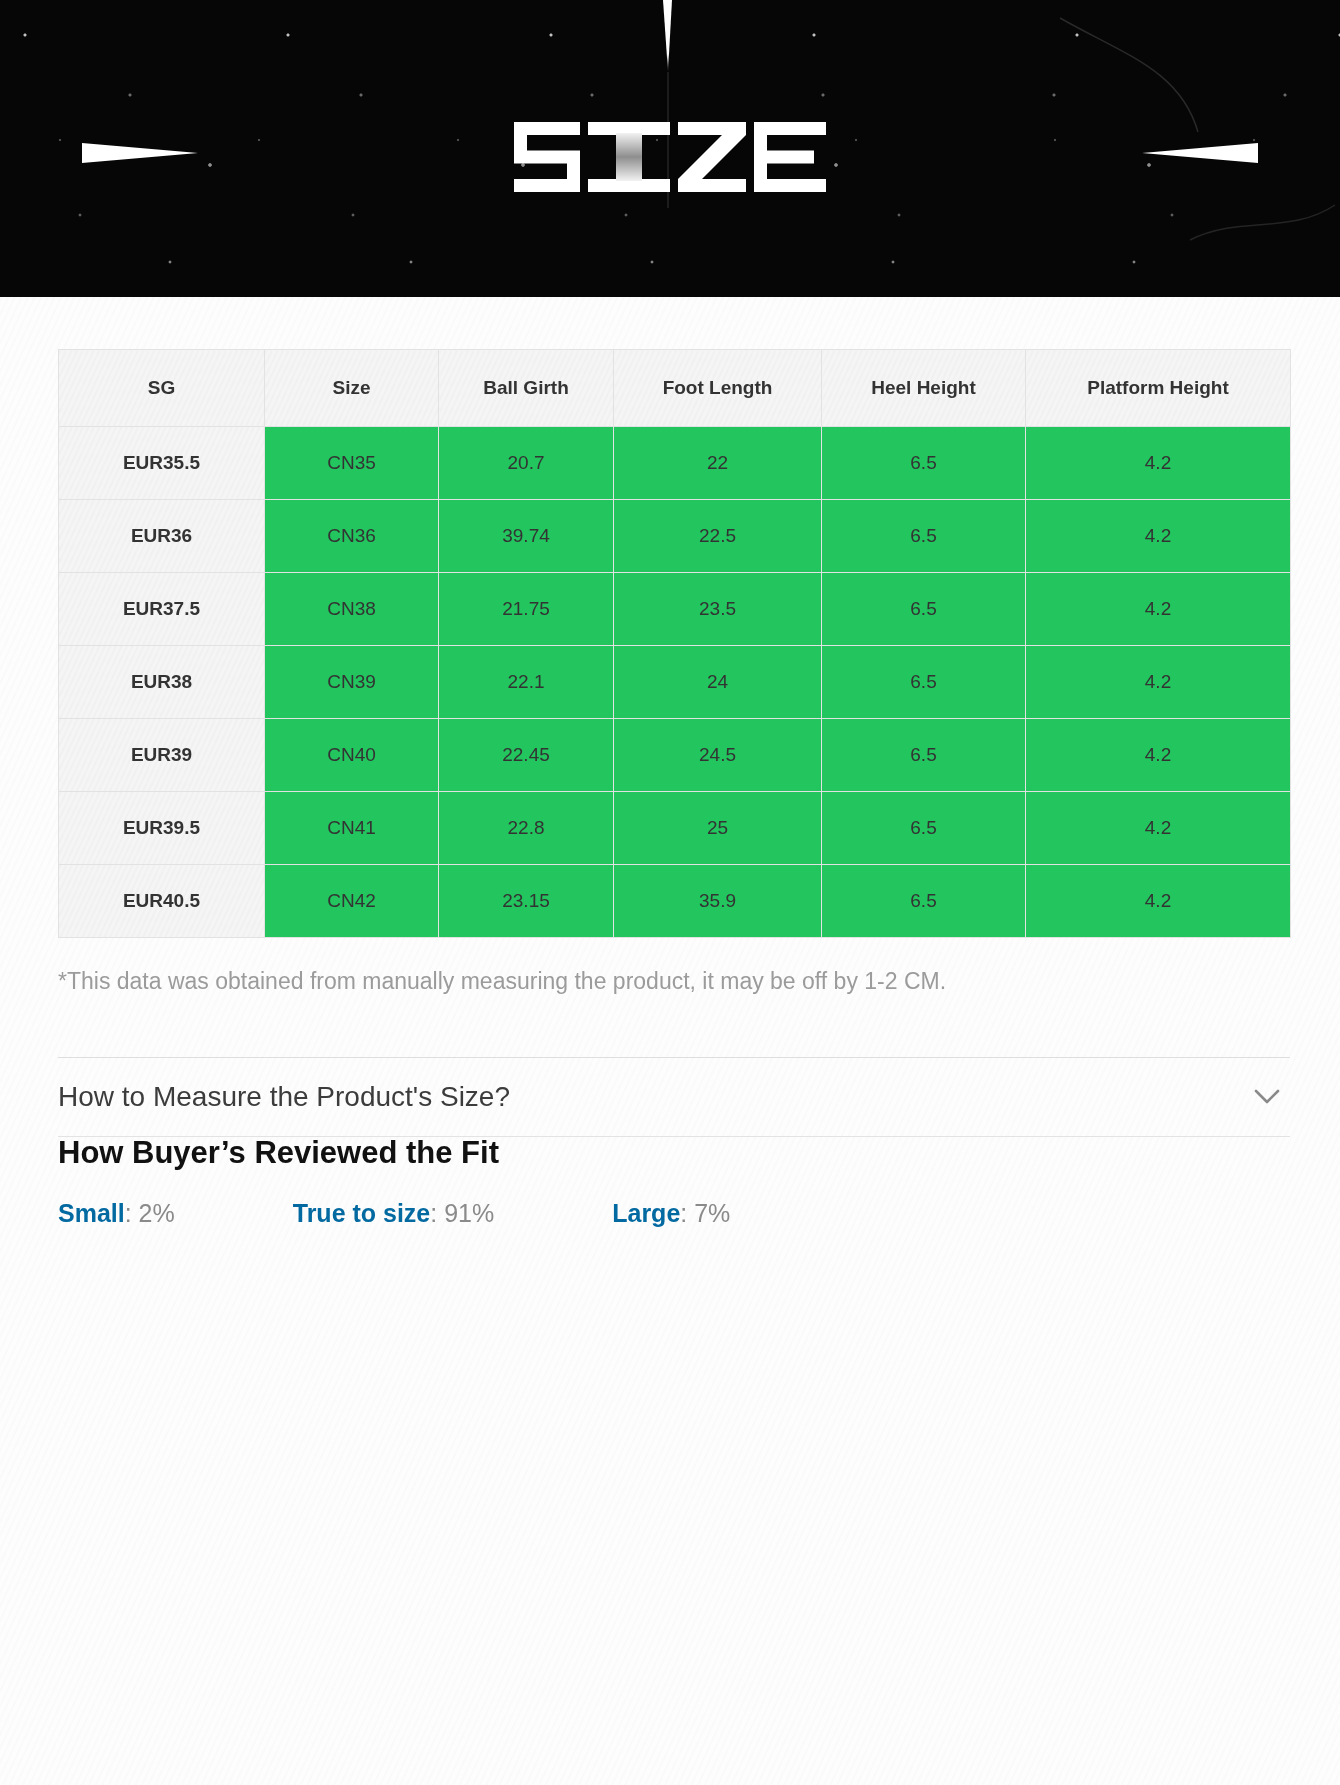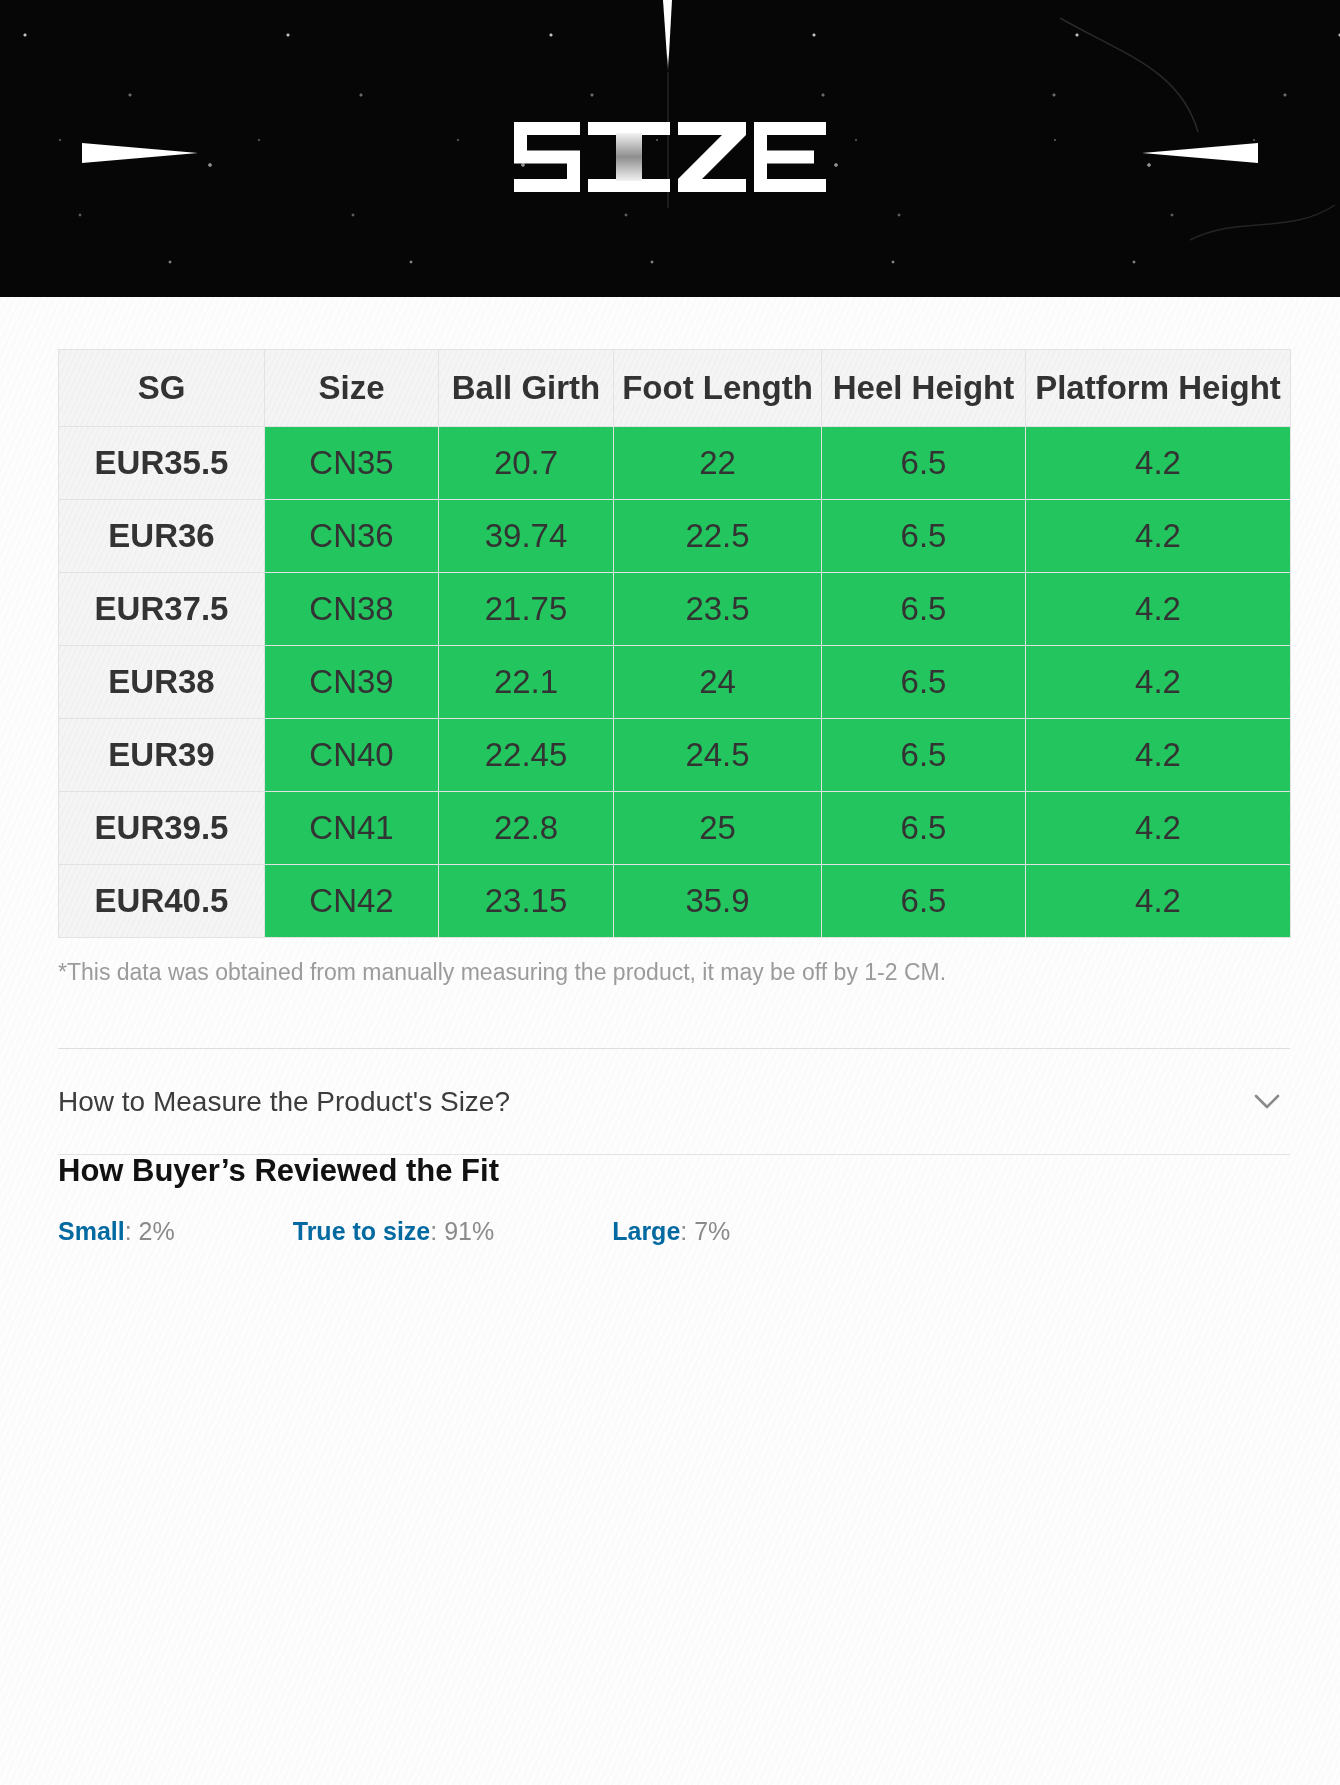--- a/index.html
+++ b/index.html
@@ -25,39 +25,39 @@
   }
   .banner svg{position:absolute;left:0;top:0;display:block;}
   
   .content{position:absolute;left:58px;top:297px;width:1232px;}
   
   table.size-table{
     margin-top:52px;border-collapse:collapse;table-layout:fixed;width:1232px;
   }
   table.size-table th, table.size-table td{
     border:1px solid #e2e2e2;text-align:center;vertical-align:middle;
-    font-size:33px;color:#333;padding:0;
+    font-size:19px;color:#333;padding:0;
   }
   table.size-table thead th{
     height:76px;font-weight:700;
     background-color:#f5f5f6;
     background-image:repeating-linear-gradient(115deg, rgba(0,0,0,0.018) 0 2px, transparent 2px 5px);
   }
   table.size-table tbody tr{height:73px;}
   table.size-table tbody th{
     font-weight:700;
     background-color:#f5f5f6;
     background-image:repeating-linear-gradient(115deg, rgba(0,0,0,0.018) 0 2px, transparent 2px 5px);
   }
   table.size-table tbody td{background-color:#22c55e;font-weight:400;}
   
-  .footnote{margin-top:19px;font-size:23px;line-height:30px;color:#9b9b9b;}
+  .footnote{margin-top:28px;font-size:23px;line-height:30px;color:#9b9b9b;}
   
   .accordion{
-    margin-top:61px;height:107px;box-sizing:border-box;
+    margin-top:61px;height:80px;box-sizing:border-box;
     border-top:1px solid #dedede;border-bottom:1px solid #e3e3e3;
     display:flex;align-items:center;cursor:pointer;gap:48px;
   }
   .accordion .question{font-size:28px;color:#3c3c3c;}
   .accordion .chev{margin-left:auto;margin-right:8px;display:block;}
   
   .fit-heading{font-size:31px;line-height:32px;font-weight:700;color:#111;}
   .fit-stats{margin-top:30px;font-size:25px;line-height:28px;}
   .fit-stat{display:inline-block;margin-right:118px;}
   .fit-stat .lbl{font-weight:700;color:#0369a1;}

